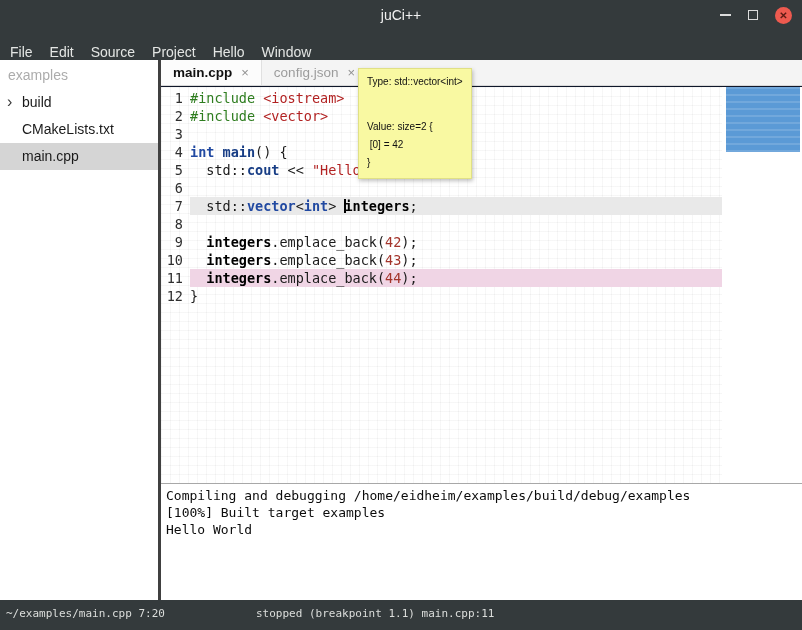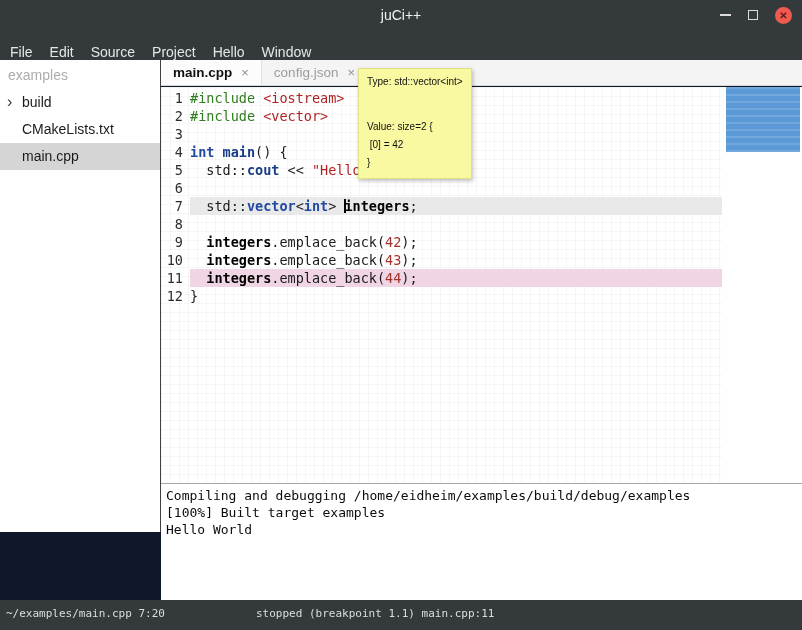--- a/index.html
+++ b/index.html
@@ -15,22 +15,22 @@
   .btn-restore { display:inline-block; width:10px; height:10px; border:1.5px solid #dcdcdc; }
   .btn-close { width:17px; height:17px; border-radius:50%; background:#ee5a4f; color:#5c1b14;
                font-size:10px; font-weight:bold; display:flex; align-items:center; justify-content:center; }
 
   
   .menubar { position:absolute; left:0; top:30px; width:802px; height:30px; background:#343a3c;
              display:flex; align-items:flex-end; gap:17px; padding-left:10px; }
   .menu-item { color:#e4e6e4; font-size:14px; }
 
   
-  .sidebar { position:absolute; left:0; top:60px; width:161px; height:472px; background:#fff;
-             border-right:1px solid #404040; }
+  .sidebar { position:absolute; left:0; top:60px; width:161px; height:540px; background:#fff;
+             border-right:3px solid #404040; }
   .side-header { color:#acacac; font-size:14px; padding:7px 8px 6px; }
   .tree-item { position:relative; height:27px; line-height:27px; padding-left:22px; font-size:14px; color:#1a1a1a; }
   .tree-item.selected { background:#d5d5d5; }
   .expander { position:absolute; left:7px; top:-1px; color:#3a3a3a; font-size:16px; }
 
   
   .tabbar { position:absolute; left:161px; top:60px; width:641px; height:26px; background:#f4f4f4;
             border-bottom:1px solid #d8d8d8; display:flex; }
   .tab { display:flex; align-items:center; gap:9px; padding:0 12px; font-size:13.5px; }
   .tab.active { background:#fcfcfc; color:#111; font-weight:bold; border-right:1px solid #e0e0e0; }

